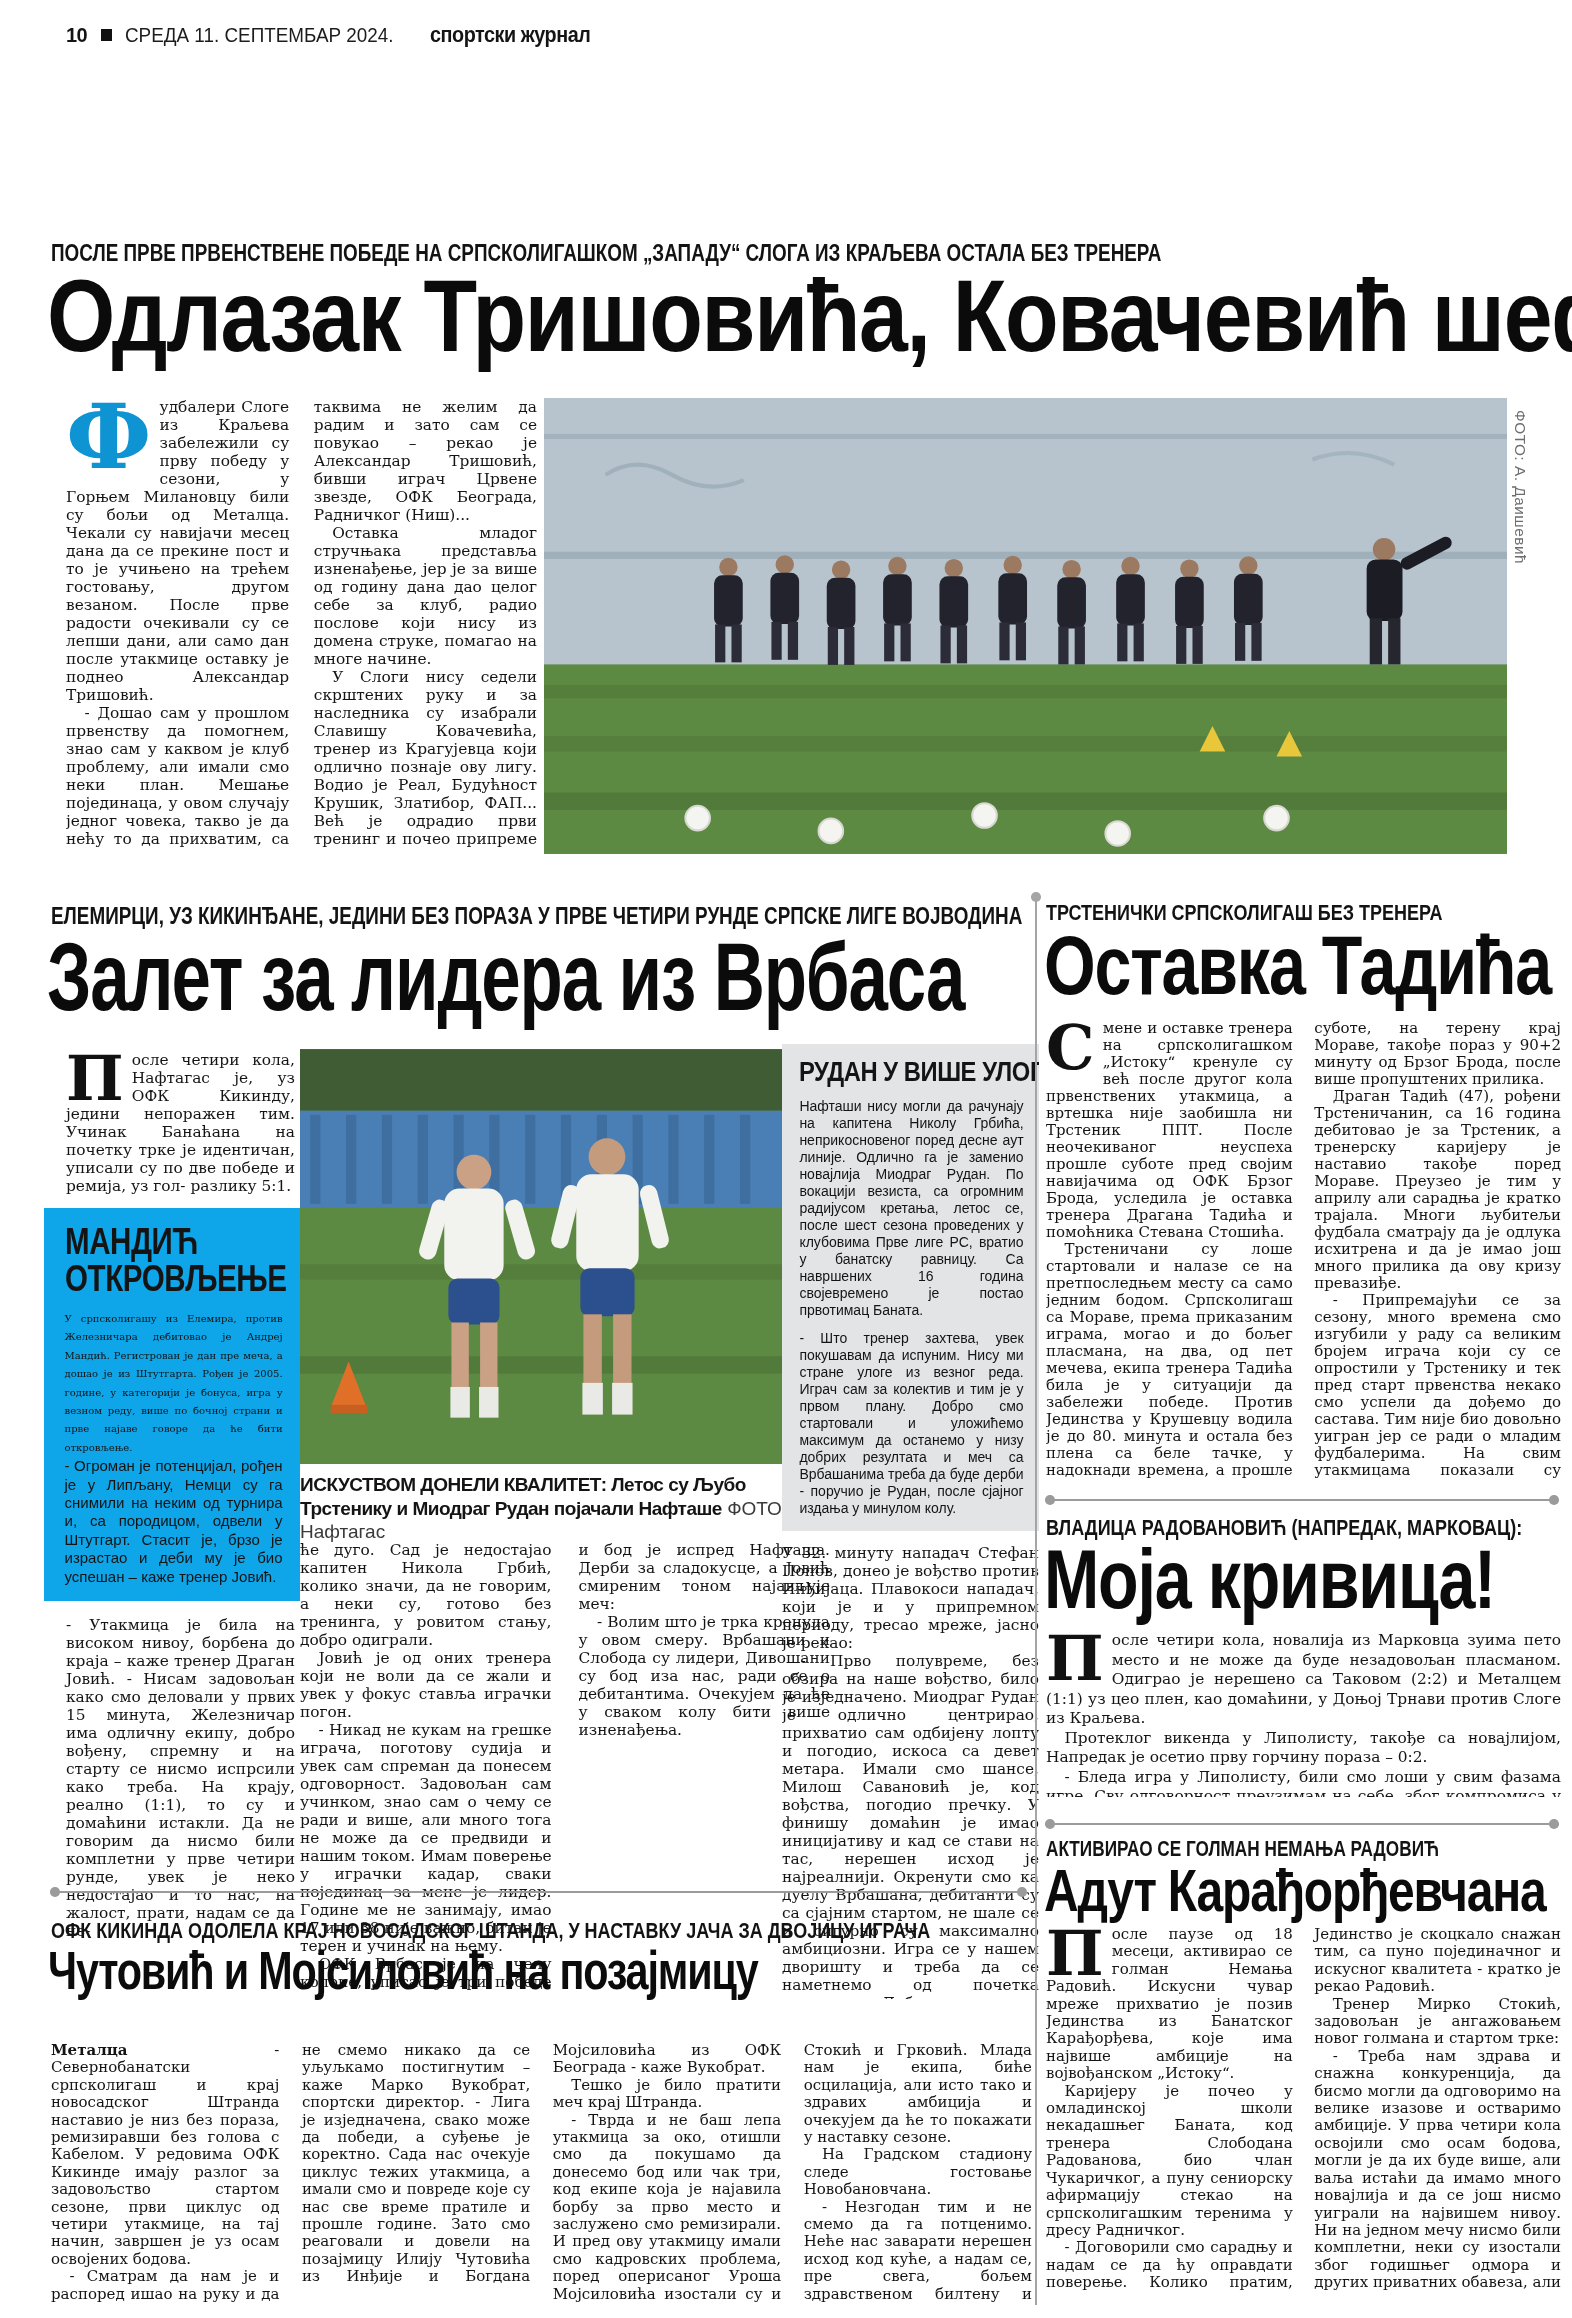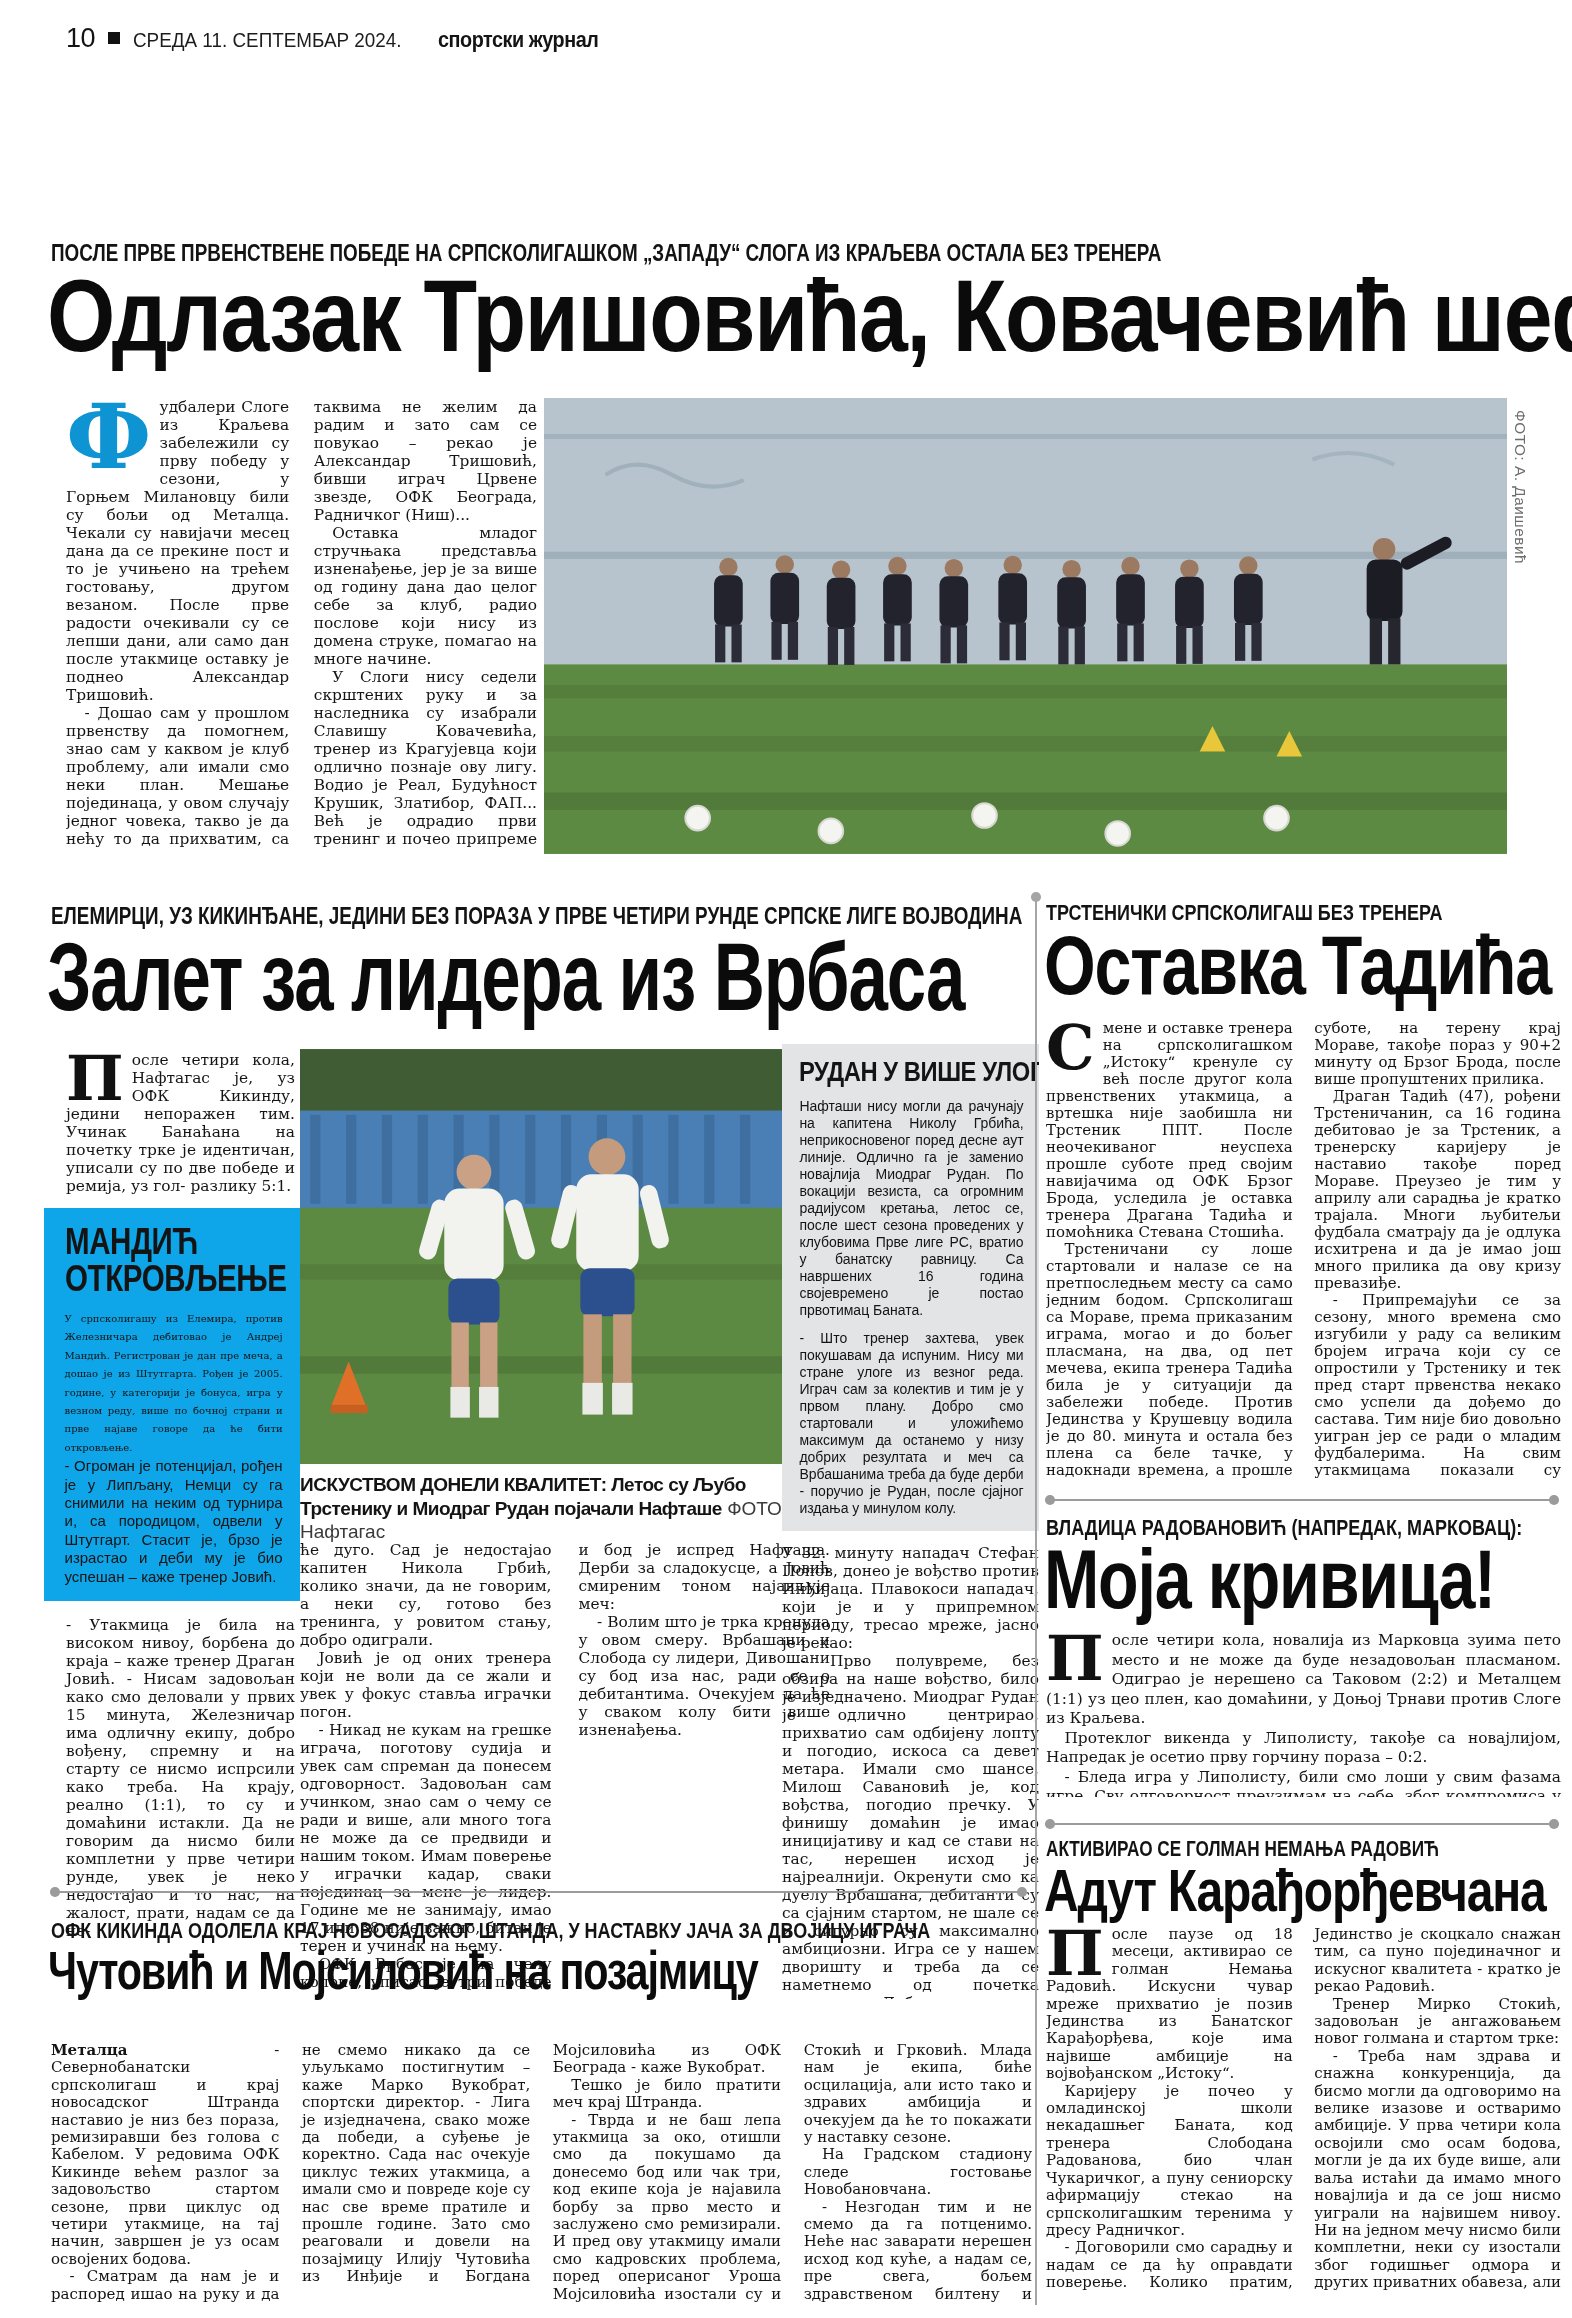--- a/index.html
+++ b/index.html
@@ -1,21 +1,21 @@
 <!DOCTYPE html>
 <html style="font-size:8.2px"><head>
 <meta charset="utf-8">
 <style>
   html,body{margin:0;padding:0;background:#e8e8e8;}
   .page{position:relative;width:1573px;height:2319px;background:#fff;overflow:hidden;
         font-family:"DejaVu Serif",serif;color:#141414;}
   
   .pghead{position:absolute;top:22.5px;left:66px;width:1434px;display:flex;align-items:baseline;gap:13.3px;
           font-family:"Liberation Sans",sans-serif;}
-  .pgnum{font-size:27px;font-weight:normal;letter-spacing:-0.5px;}
+  .pgnum{font-size:20px;font-weight:bold;letter-spacing:-0.5px;}
   .pgsq{width:11.3px;height:11.3px;background:#111;align-self:center;}
   .pgdate{font-size:20.5px;letter-spacing:0px;color:#1c1c1c;transform:scaleX(.92);transform-origin:left;}
   .pgpub{font-size:21.5px;font-weight:bold;letter-spacing:-0.5px;transform:scaleX(.92);transform-origin:left;}
   
   .band{position:absolute;left:44px;top:145px;width:1486px;height:58px;background:#0e93d3;}
   .band span{display:inline-block;margin:2px 0 0 24.6px;color:#fff;font-family:"Liberation Sans",sans-serif;
              font-weight:bold;font-size:47px;letter-spacing:0.5px;transform:scaleX(.78);transform-origin:left;}
   
   .kicker{position:absolute;font-family:"Liberation Sans",sans-serif;font-weight:bold;color:#131313;
           white-space:nowrap;transform-origin:left top;}
@@ -253,19 +253,19 @@
   <div class="hl" style="left:1044px;top:1858px;font-size:60px;line-height:65px;transform:scaleX(.8);">Адут Карађорђевчана</div>
   <div class="a5-body body">
     <p><span class="dc dc2">П</span><span>осле паузе од 18 месеци, активирао се голман Немања Радовић. Искусни чувар мреже прихватио је позив Јединства из Банатског Карађорђева, које има највише амбиције на војвођанском „Истоку“.</span></p>
     <p>Каријеру је почео у омладинској школи некадашњег Баната, код тренера Слободана Радованова, био члан Чукаричког, а пуну сениорску афирмацију стекао на српсколигашким теренима у дресу Радничког.</p><p>- Договорили смо сарадњу и надам се да ћу оправдати поверење. Колико пратим, Јединство је скоцкало снажан тим, са пуно појединачног и искусног квалитета - кратко је рекао Радовић.</p><p>Тренер Мирко Стокић, задовољан је ангажовањем новог голмана и стартом трке:</p><p>- Треба нам здрава и снажна конкуренција, да бисмо могли да одговоримо на велике изазове и остваримо амбиције. У прва четири кола освојили смо осам бодова, могли је да их буде више, али ваља истаћи да имамо много новајлија и да се још нисмо уиграли на највишем нивоу. Ни на једном мечу нисмо били комплетни, неки су изостали због годишњег одмора и других приватних обавеза, али приметно је да што више одмиче, постајемо бољи. У комшилуку против Бегеја, реми је најреалнији исход утакмице.</p><span></span>
     
   </div>
 
   <div class="kicker" style="left:51px;top:1918px;font-size:22.5px;transform:scaleX(.8);">ОФК КИКИНДА ОДОЛЕЛА КРАЈ НОВОСАДСКОГ ШТАНДА, У НАСТАВКУ ЈАЧА ЗА ДВОЈИЦУ ИГРАЧА</div>
   <div class="hl" style="left:48px;top:1942px;font-size:53px;line-height:57px;transform:scaleX(.78);">Чутовић и Мојсиловић на позајмицу</div>
   <div class="a6-body body">
-    <p><span class="leadword">Металца</span><span> - Севернобанатски српсколигаш и крај новосадског Штранда наставио је низ без пораза, ремизиравши без голова с Кабелом. У редовима ОФК Кикинде већем разлог за задовољство стартом сезоне, први циклус од четири утакмице, на тај начин, завршен је уз осам освојених бодова.</span></p>
+    <p><span class="leadword">Металца</span><span> - Севернобанатски српсколигаш и крај новосадског Штранда наставио је низ без пораза, ремизиравши без голова с Кабелом. У редовима ОФК Кикинде имају разлог за задовољство стартом сезоне, први циклус од четири утакмице, на тај начин, завршен је уз осам освојених бодова.</span></p>
     <p>- Сматрам да нам је и распоред ишао на руку и да не смемо никако да се уљуљкамо постигнутим – каже Марко Вукобрат, спортски директор. - Лига је изједначена, свако може да победи, а суђење је коректно. Сада нас очекује циклус тежих утакмица, а имали смо и повреде које су нас све време пратиле и прошле године. Зато смо реаговали и довели на позајмицу Илију Чутовића из Инђије и Богдана Мојсиловића из ОФК Београда - каже Вукобрат.</p><p>Тешко је било пратити меч крај Штранда.</p><p>- Тврда и не баш лепа утакмица за око, отишли смо да покушамо да донесемо бод или чак три, код екипе која је најавила борбу за прво место и заслужено смо ремизирали. И пред ову утакмицу имали смо кадровских проблема, поред оперисаног Уроша Мојсиловића изостали су и Стокић и Грковић. Млада нам је екипа, биће осцилација, али исто тако и здравих амбиција и очекујем да ће то покажати у наставку сезоне.</p><p>На Градском стадиону следе гостовање Новобановчана.</p><p>- Незгодан тим и не смемо да га потценимо. Неће нас заварати нерешен исход код куће, а надам се, пре свега, бољем здравственом билтену и победи. Сви бисмо волели и да публика дође у већем броју од 200 гледалаца, колико их је било на последњем мечу, и да пружи подршку нашем младом тиму - јасан је Вукобрат.</p><span></span>
     
   </div>
 
 </div>
 
 
 </body></html>

